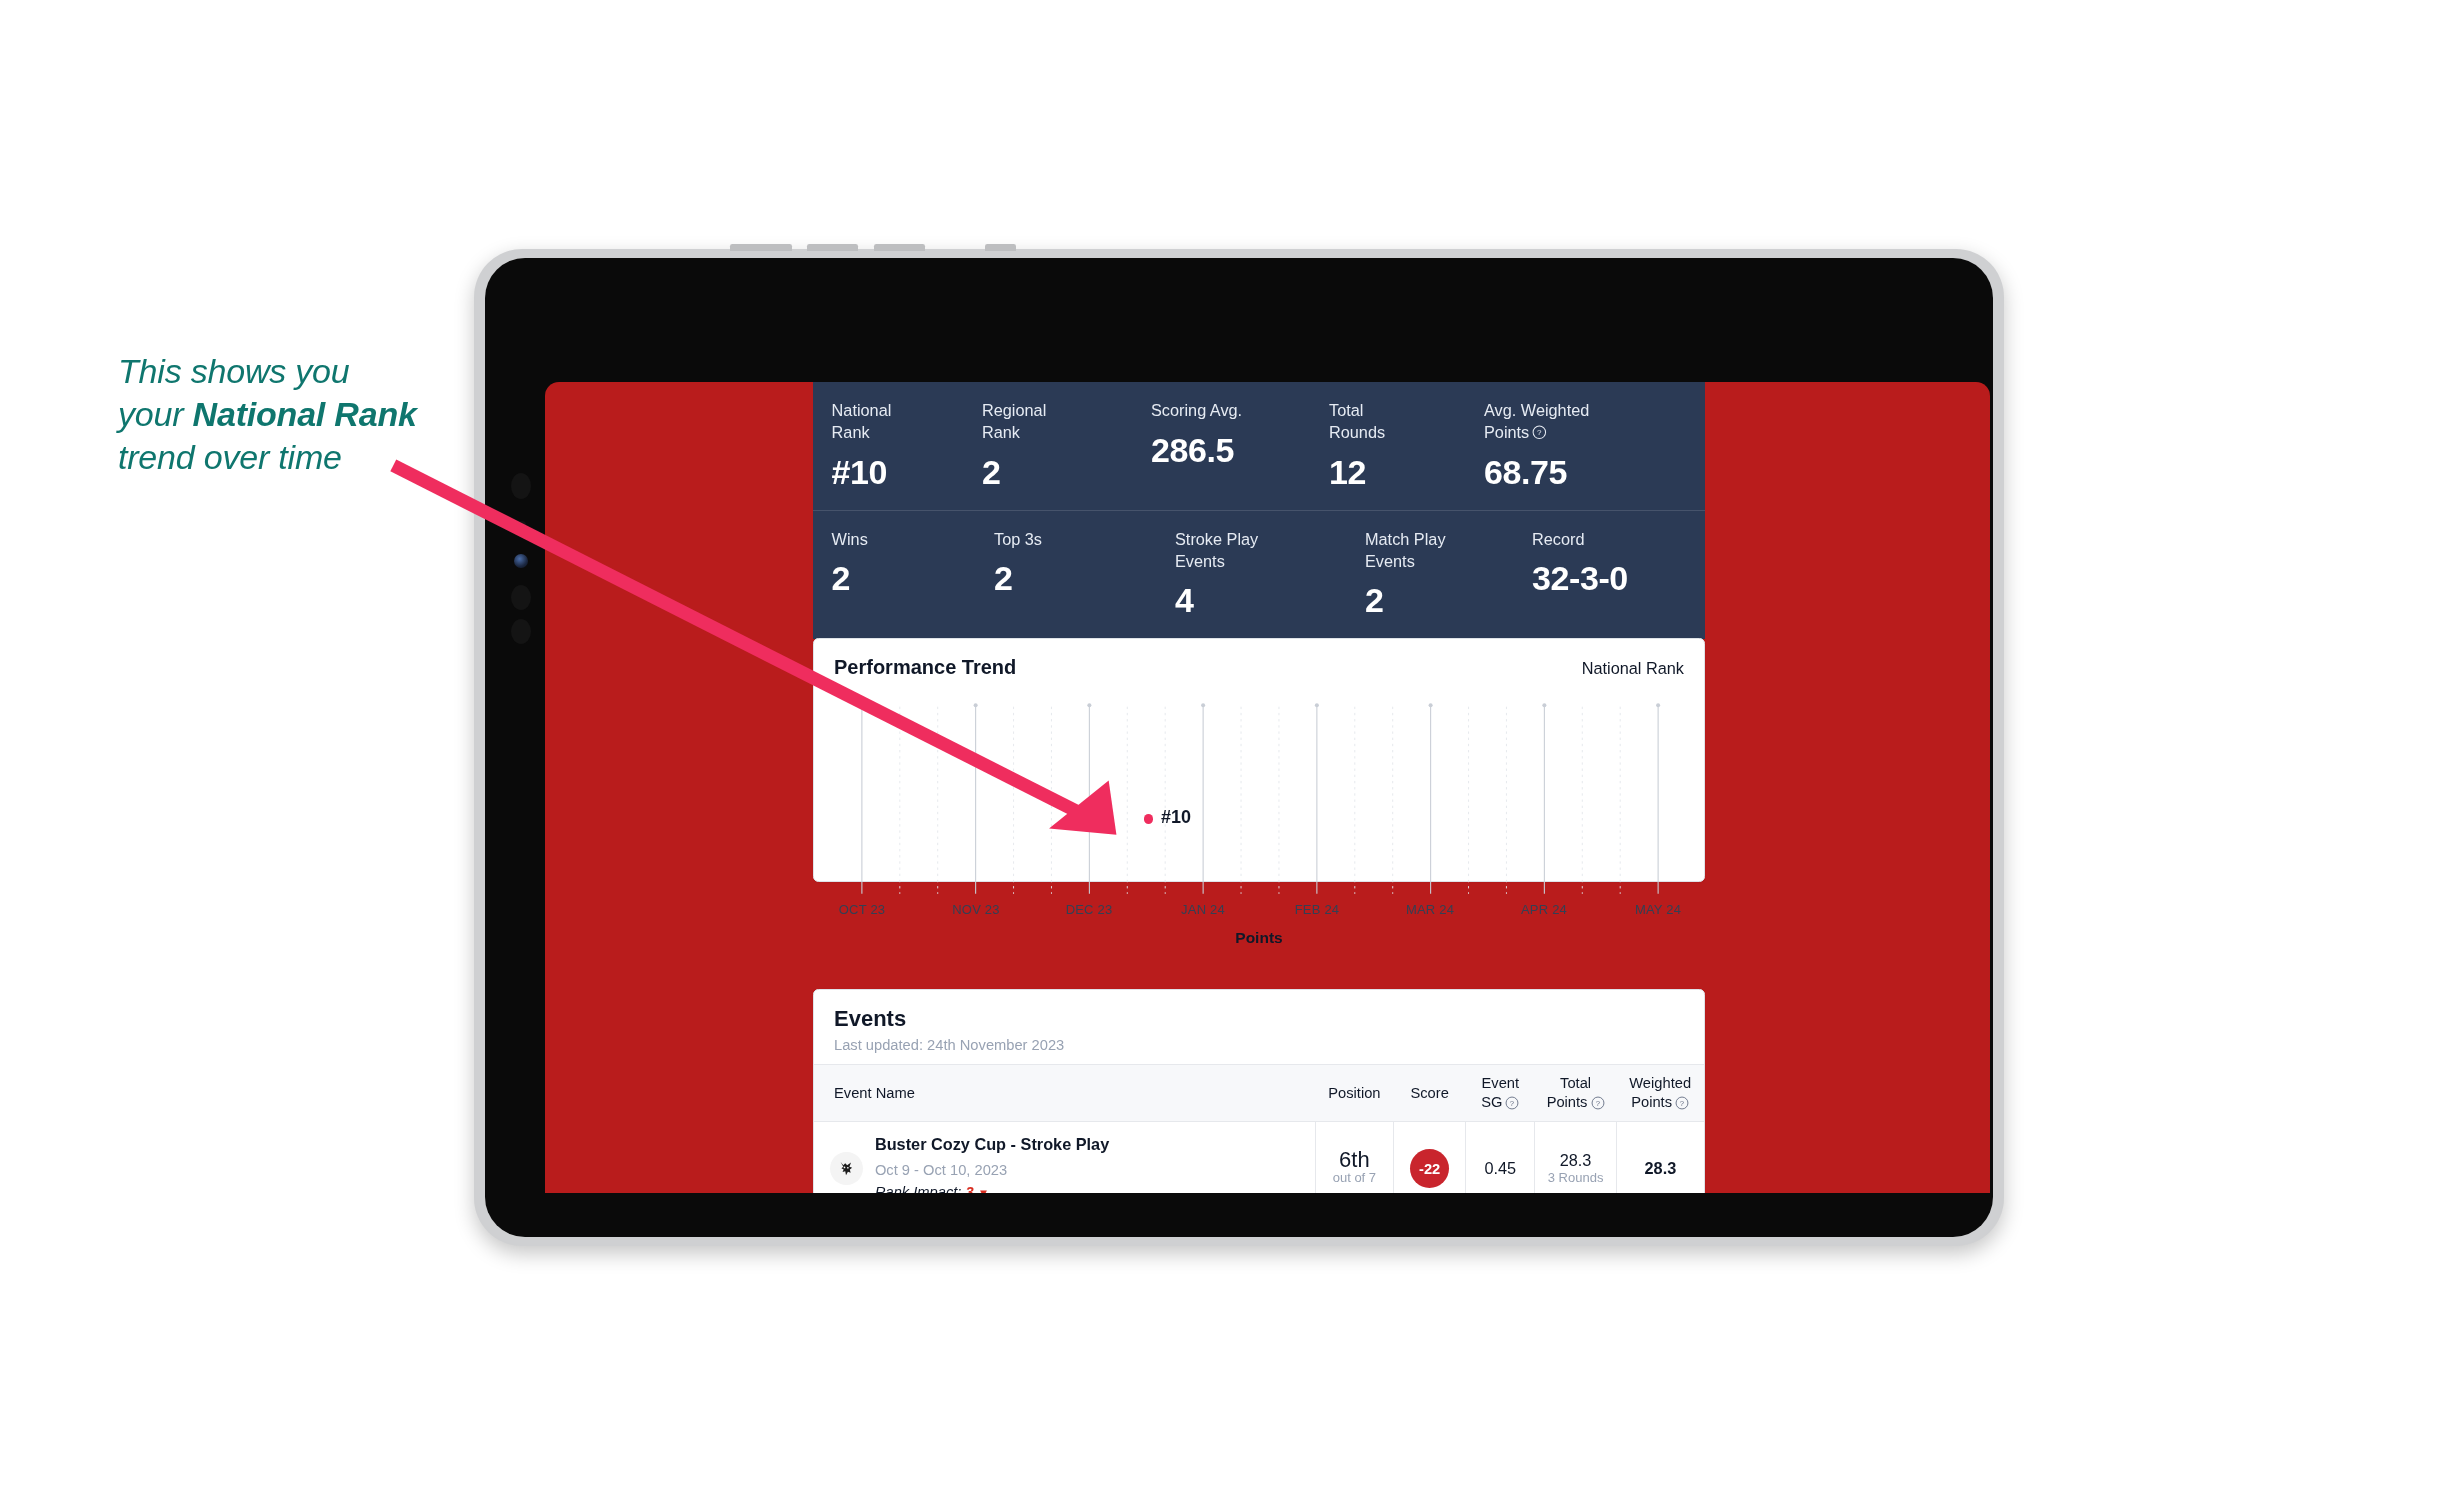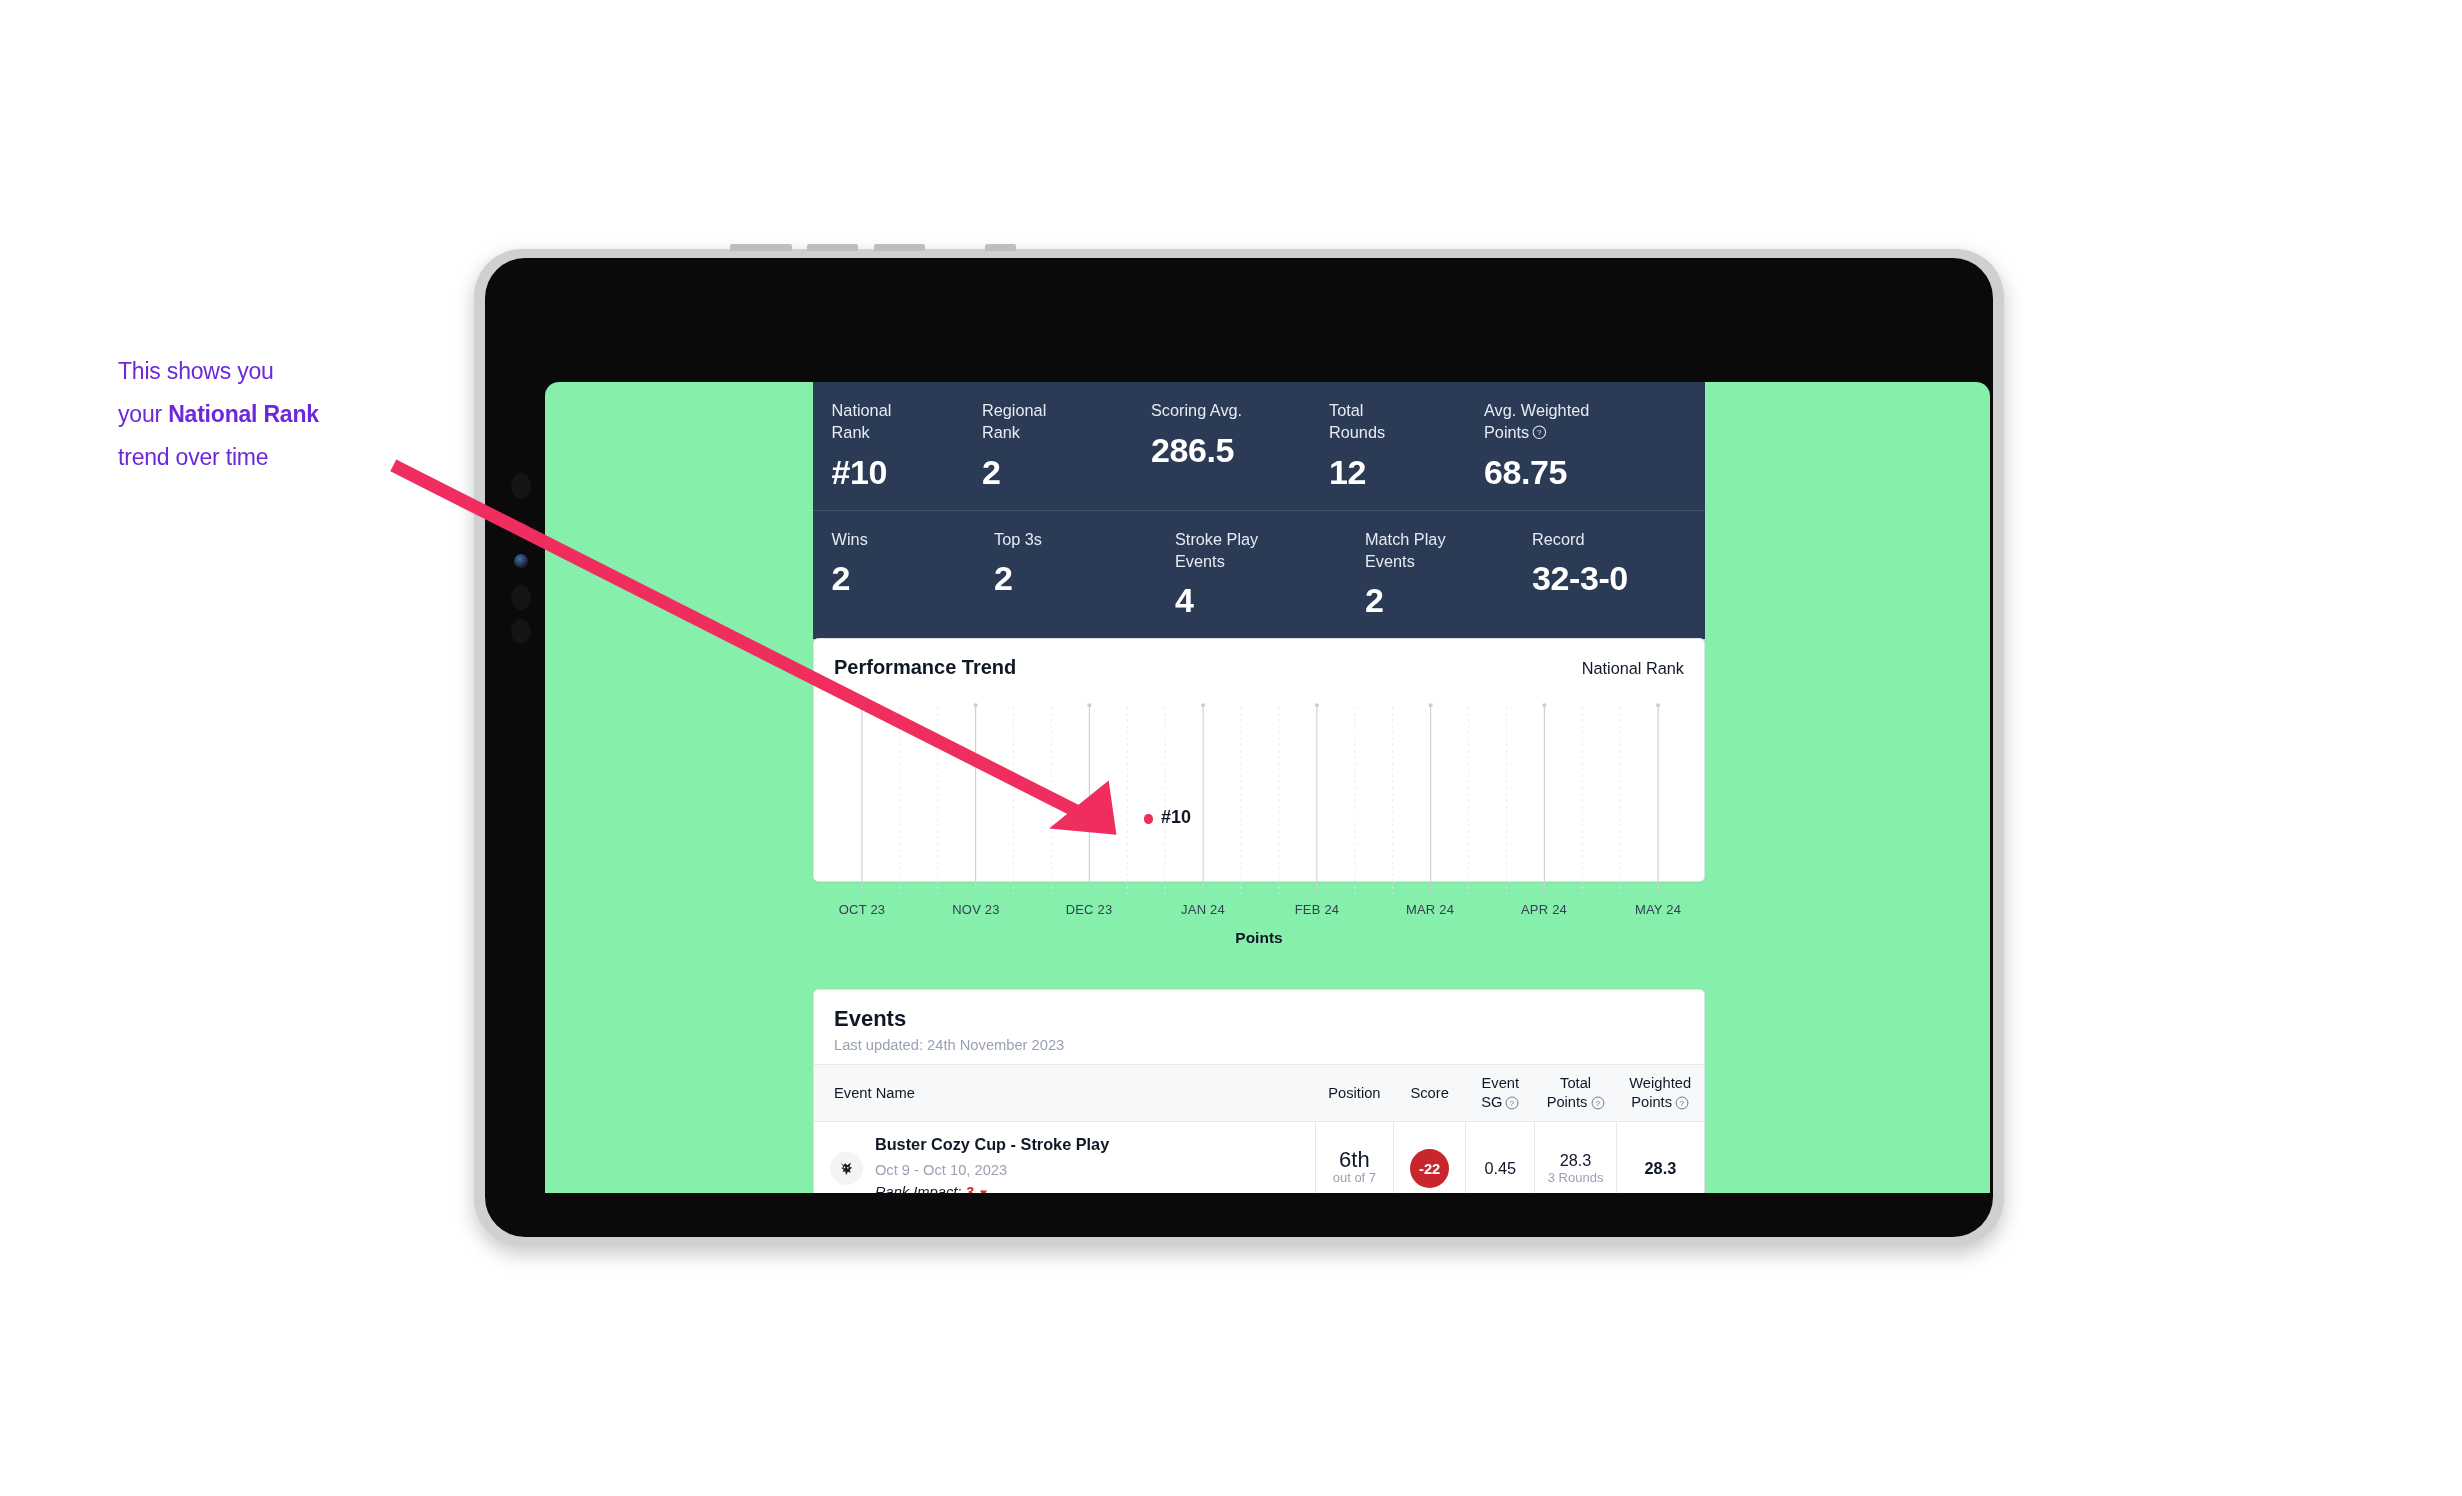--- a/index.html
+++ b/index.html
@@ -9,24 +9,25 @@
     font-family: "Liberation Sans", sans-serif;
     overflow: hidden;
   }
   #stage { position: relative; width: 2462px; height: 1496px; background:#fff; }
 
   
   .annotation {
     position: absolute;
     left: 118px; top: 350px;
     width: 310px;
-    font-size: 23px;
+    font-size: 34px;
     line-height: 43px;
-    color: #6d28d9;
+    color: #0f766e;
     letter-spacing: -0.2px;
+    font-style: italic;
   }
   .annotation b { font-weight: 700; }
 
   .arrow-svg { position:absolute; left:0; top:0; width:2462px; height:1496px; pointer-events:none; }
 
   
   .tablet {
     position: absolute;
     left: 474px; top: 249px;
     width: 1530px; height: 997px;
@@ -50,21 +51,21 @@
   .cam-lens {
     position:absolute; border-radius:50%;
     background: radial-gradient(circle at 40% 35%, #4b6da8 0%, #1b2740 60%, #0b0f18 100%);
   }
 
   
   .screen {
     position:absolute;
     left: 60px; top: 124px;
     width: 1445px; height: 811px;
-    background:#86efac;
+    background:#b91c1c;
     border-radius: 14px 14px 0 0;
     overflow:hidden;
   }
   .screen-scroll { position:absolute; inset:0; }
 
   
   .stats {
     position:absolute; left:268px; top:0px;
     width:892px;
     background:#2b3a55;

